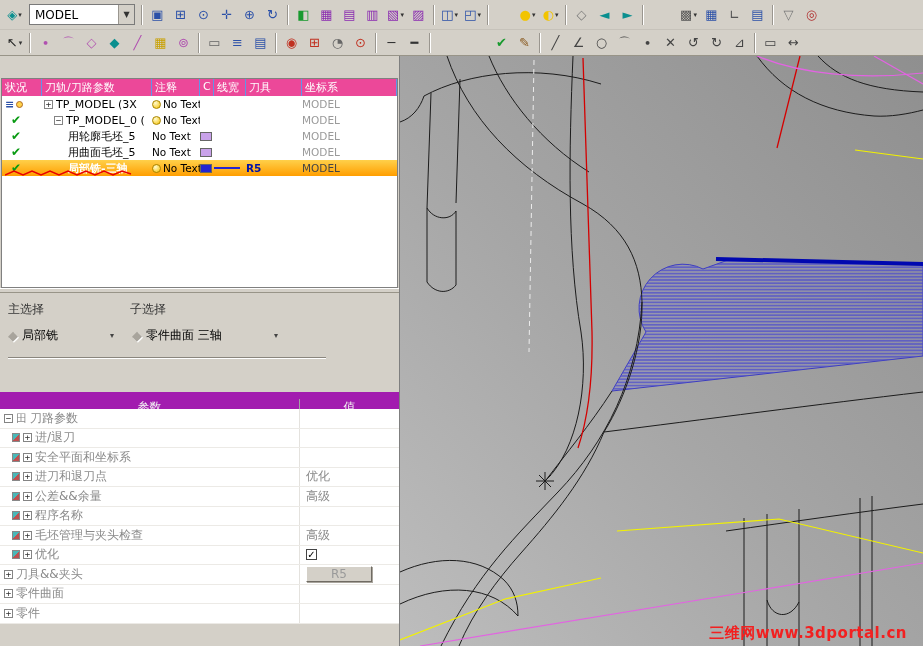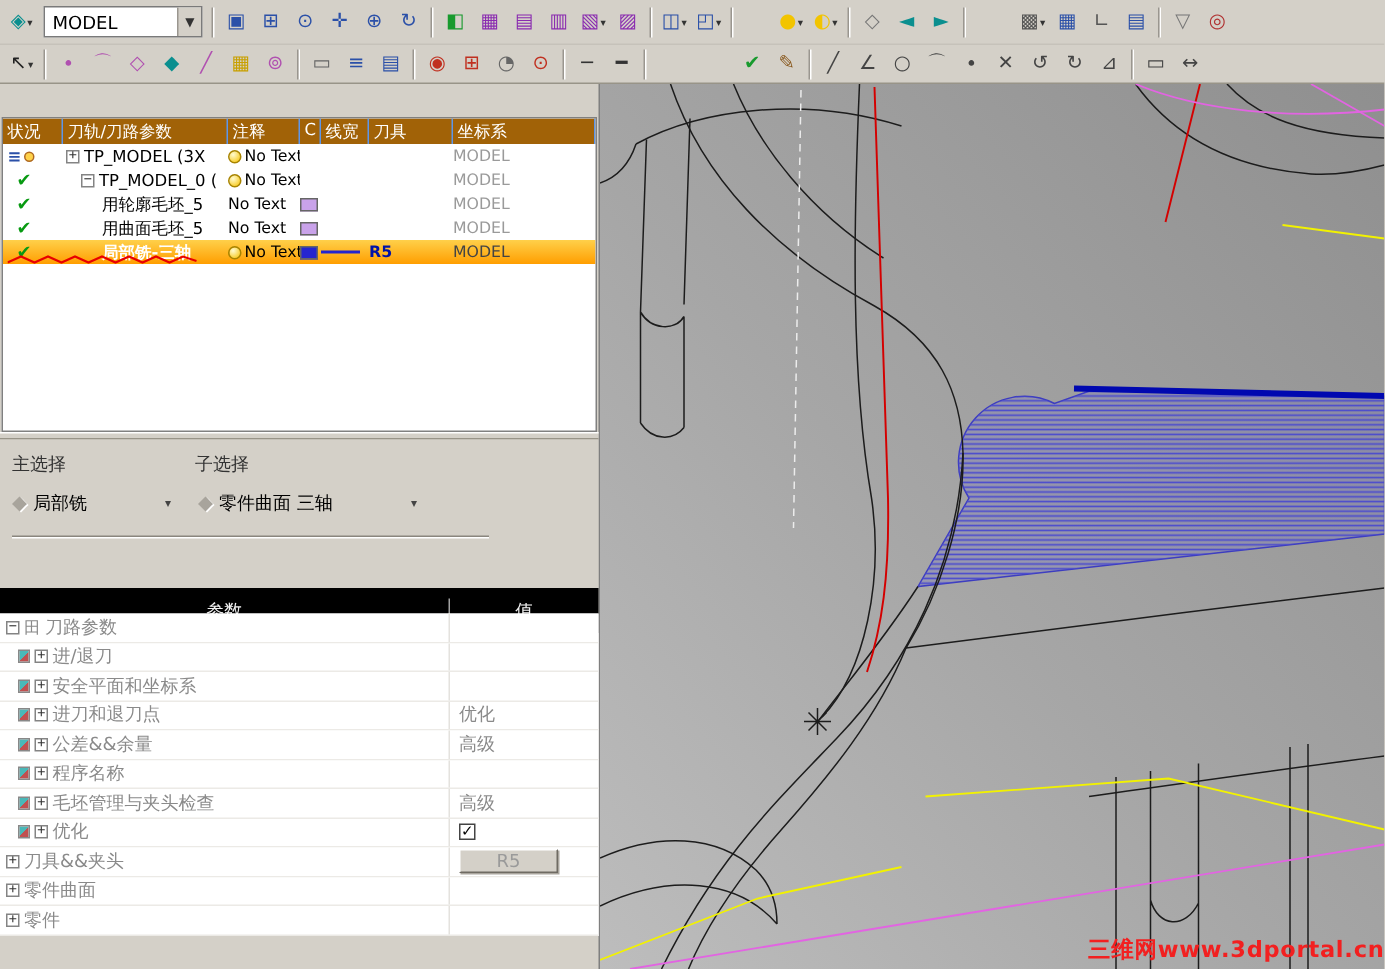--- a/index.html
+++ b/index.html
@@ -29,21 +29,21 @@
   
   .pm-titlebar { position:absolute; top:0; left:0; right:0; height:20px; display:flex; align-items:center; padding:0 5px; color:#000; font-size:12px; }
   .pm-tb-right { margin-left:auto; display:flex; align-items:center; gap:6px; }
   .pin-btn,.close-btn { width:14px; height:14px; display:flex; align-items:center; justify-content:center; color:#333; }
   .close-btn { font-size:13px; font-weight:bold; }
   .pin-ico { display:inline-block; width:7px; height:7px; border:1px solid #444; border-radius:50%; position:relative; top:-3px; }
   .pin-ico::after { content:""; position:absolute; left:2px; top:6px; width:1px; height:5px; background:#444; }
 
   .tree-box { position:absolute; top:22px; left:1px; right:1px; height:210px; background:#fff; border:1px solid #808080; overflow:hidden; }
   .tree-header,.tr { display:grid; grid-template-columns:40px 110px 48px 14px 32px 56px 1fr; }
-  .tree-header { height:17px; background:#a16207; }
+  .tree-header { height:17px; background:#ec4899; }
   .th { color:#fff; font-size:11px; padding:1px 3px; border-right:1px solid #5e96e8; white-space:nowrap; overflow:hidden; }
   .tr { height:16px; align-items:center; position:relative; }
   .td { display:flex; align-items:center; overflow:hidden; white-space:nowrap; height:100%; }
   .ntext { font-size:11px; color:#000; }
   .nota { font-size:10.5px; color:#000; }
   .cs span { color:#9a9a9a; font-size:10.5px; }
   .toolname { color:#0012a8; font-weight:bold; font-size:10.5px; }
   .nm.lv0 { padding-left:2px; } .nm.lv1 { padding-left:12px; } .nm.lv2 { padding-left:26px; }
   .ebox { width:9px; height:9px; border:1px solid #848484; background:#fff; font-size:9px; line-height:7px; text-align:center; color:#333; margin-right:3px; flex:none; font-family:"DejaVu Sans Mono",monospace; }
   .chk { color:#089a12; font-weight:bold; font-size:12px; margin-left:9px; }
@@ -64,38 +64,38 @@
   .sel-labels { display:flex; padding:8px 8px 2px; color:#333; }
   .sel-labels .l1 { width:122px; }
   .sel-combos { display:flex; align-items:center; padding:5px 0 0 8px; }
   .sel-combo { display:inline-flex; align-items:center; gap:4px; height:20px; color:#000; }
   .sel-combo.w1 { width:98px; } .sel-combo.w2 { width:138px; margin-left:14px; }
   .cube-icon { color:#a8a49c; font-size:13px; text-shadow:1px 1px 0 #fff; }
   .sel-dd { font-size:8px; color:#444; width:12px; text-align:center; }
   .etched { margin:12px 0 0 8px; width:318px; height:2px; border-top:1px solid #8a867e; border-bottom:1px solid #fff; }
 
   
-  .param-header { position:absolute; top:336px; left:0; right:0; height:30px; background:#000000; display:grid; grid-template-columns:1fr 100px; align-items:center; }
+  .param-header { position:absolute; top:336px; left:0; right:0; height:30px; background:#a21caf; display:grid; grid-template-columns:1fr 100px; align-items:center; }
   .param-header span { color:#f2f2f2; font-size:12px; text-align:center; }
   .param-header .ph-right { border-left:1px solid #a2a2a2; }
   .param-rows { position:absolute; top:353px; left:0; right:0; background:#fff; }
   .prow { display:grid; grid-template-columns:1fr 100px; height:19.5px; border-bottom:1px solid #eceae6; background:#fff; align-items:center; }
   .pl { display:flex; align-items:center; padding-left:4px; color:#8a8a8a; overflow:hidden; white-space:nowrap; height:100%; }
   .pl.ind { padding-left:12px; }
   .plab { font-size:12px; }
   .tian { color:#8a8a8a; font-size:11px; margin-right:3px; }
   .keyicon { width:8px; height:9px; background:linear-gradient(135deg,#49b8b8 50%,#c05050 50%); border:1px solid #888; margin-right:3px; flex:none; }
   .pv { border-left:1px solid #e4e2de; height:100%; display:flex; align-items:center; padding-left:6px; font-size:12px; }
   .pval { color:#8a8a8a; }
   .cbx { width:11px; height:11px; background:#fff; border:1px solid #444; font-size:10px; line-height:10px; text-align:center; color:#000; }
   .r5btn { min-width:66px; text-align:center; background:#d4d0c8; border:1px solid; border-color:#fff #6f6b63 #6f6b63 #fff; box-shadow:1px 1px 0 #a9a59d; color:#9a9a9a; font-size:12px; padding:0 10px; height:16px; line-height:15px; }
 
   
   .vp-svg { position:absolute; left:0; top:0; }
-  .watermark { position:absolute; right:0; bottom:3px; color:#f22020; font-weight:bold; font-size:15px; letter-spacing:0.5px; }
+  .watermark { position:absolute; right:16px; bottom:3px; color:#f22020; font-weight:bold; font-size:15px; letter-spacing:0.5px; }
 </style>
 </head>
 <body>
 
 <div class="app">
 
   <div class="toolbar tb1">
     <span id="tb1-left" class="tb-group">
         <span class="tb-btn">
           <span class="tb-glyph" style="color: rgb(10, 143, 143);">◈</span>

